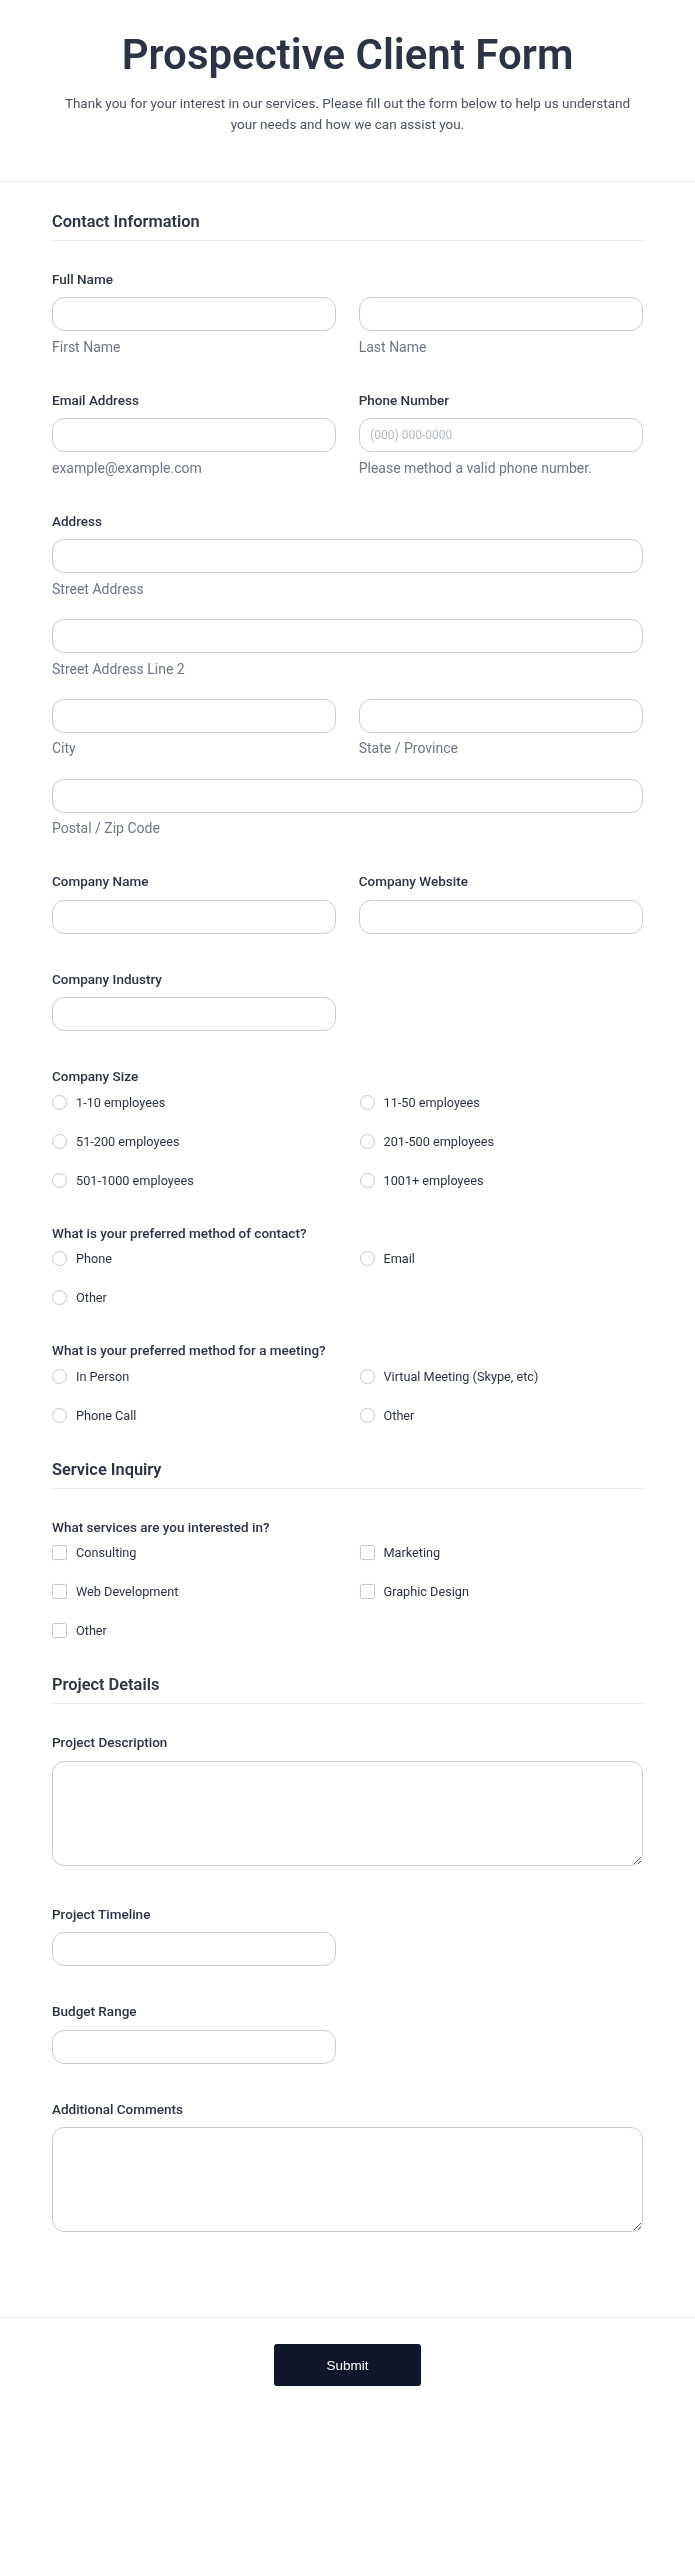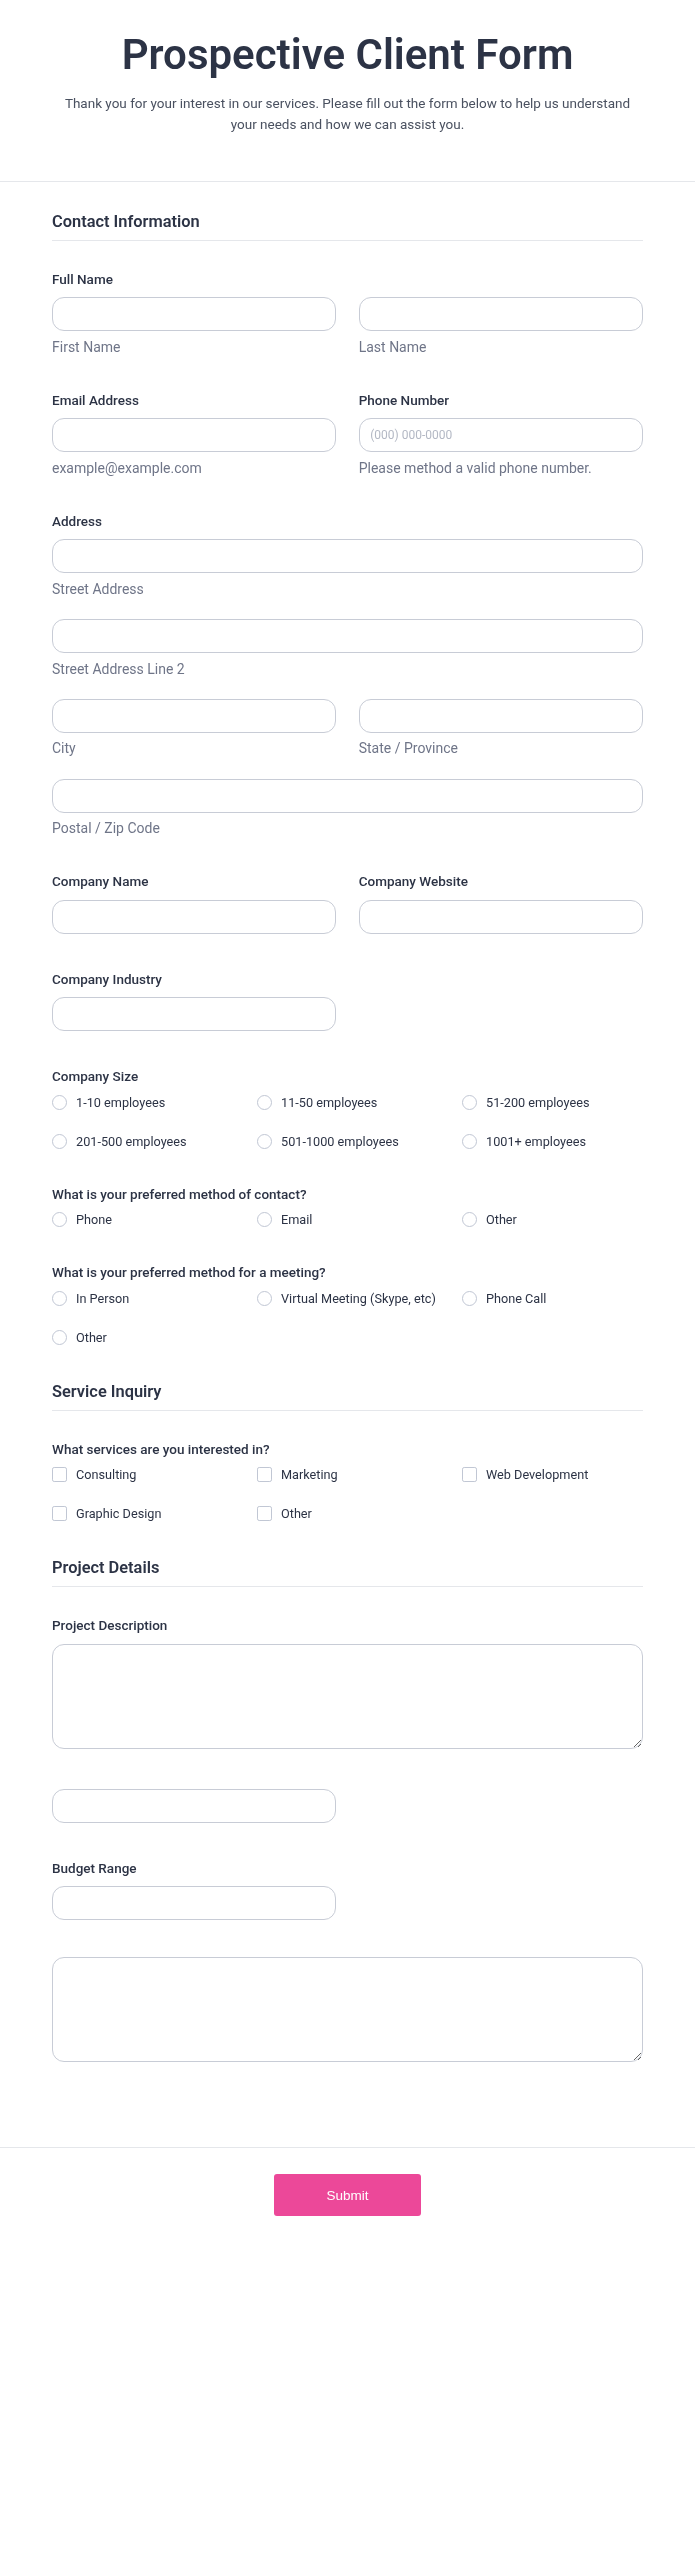--- a/index.html
+++ b/index.html
@@ -71,21 +71,21 @@
 textarea { resize: vertical; min-height: 105px; }
 .sublabel {
   font-size: 14px;
   color: #6f7588;
   margin-top: 7.5px;
   display: block;
 }
 .half-width { width: calc(50% - 11.2px); }
 .options-grid {
   display: grid;
-  grid-template-columns: 1fr 1fr 1fr;
+  grid-template-columns: 1fr 1fr;
   row-gap: 10.5px;
   column-gap: 15px;
   gap: 24px;
 }
 .option {
   display: flex;
   align-items: center;
   gap: 9px;
   font-size: 12.7px;
   color: #2c3345;
@@ -104,21 +104,21 @@
   border-radius: 2.2px;
   flex-shrink: 0;
 }
 .footer-bar {
   border-top: 0.7px solid #e5e7eb;
   padding: 26px 0 45px;
   display: flex;
   justify-content: center;
 }
 .submit-btn {
-  background: #ec4899;
+  background: #0f172a;
   color: #fff;
   border: none;
   border-radius: 3px;
   padding: 13.5px 52px;
   font-size: 13.5px;
   font-weight: 500;
   cursor: pointer;
 }
 .addr-row { margin-top: 22.4px; }
 </style>
@@ -311,33 +311,35 @@
 
     <h2 class="section-title">Project Details</h2>
     <hr class="section-divider">
 
     <div class="field-group">
       <span class="label">Project Description</span>
       <textarea style=""></textarea>
     </div>
 
     <div class="field-group">
+      <span class="label">Project Timeline</span>
       <div class="half-width">
         <input type="text" style="">
       </div>
     </div>
 
     <div class="field-group">
       <span class="label">Budget Range</span>
       <div class="half-width">
         <input type="text" style="">
       </div>
     </div>
 
     <div class="field-group">
+      <span class="label">Additional Comments</span>
       <textarea style=""></textarea>
     </div>
 
   </div>
 
   <div class="footer-bar">
     <button class="submit-btn">Submit</button>
   </div>
 
 </div>

